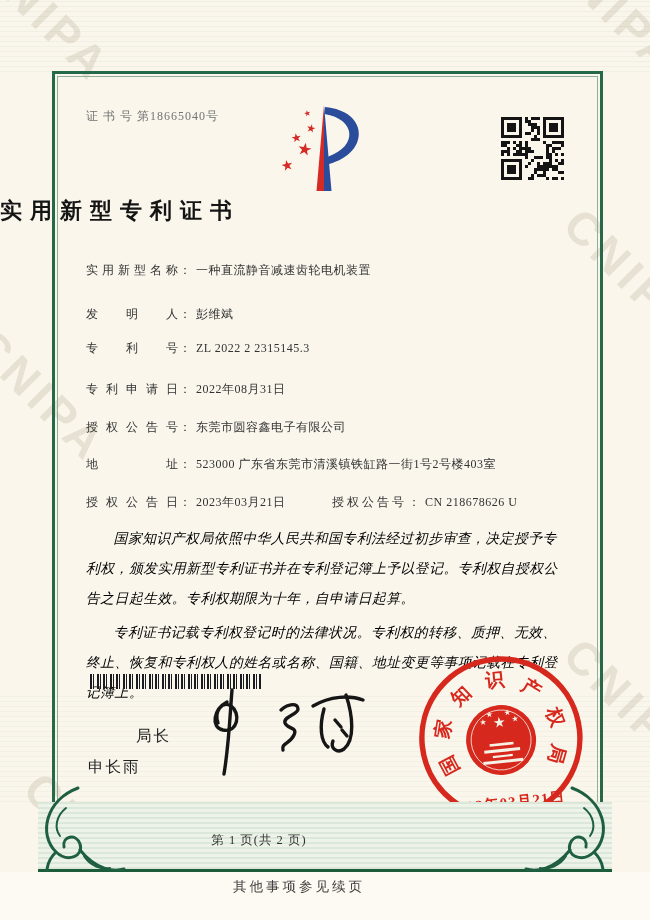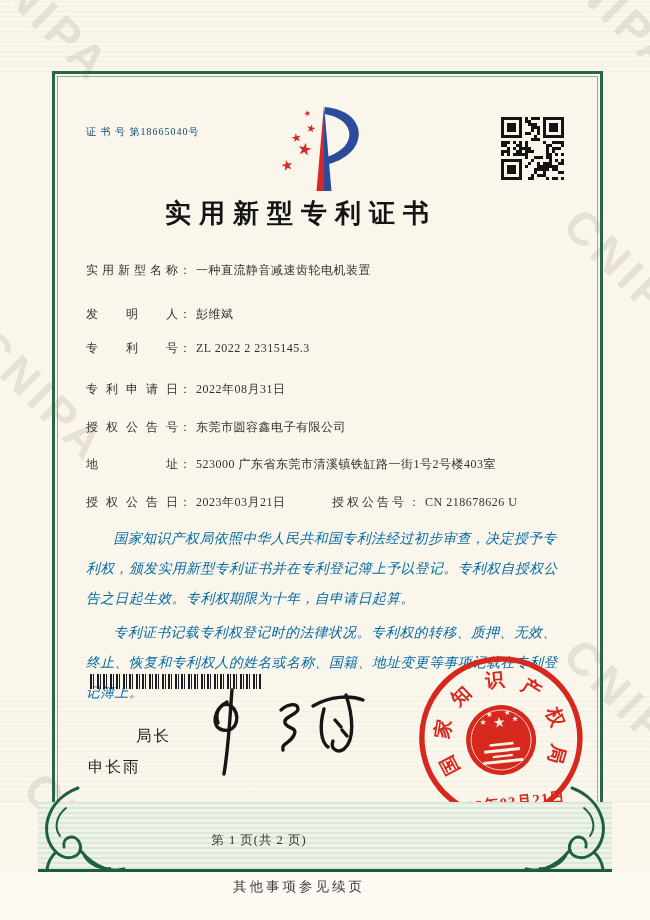--- a/index.html
+++ b/index.html
@@ -17,37 +17,37 @@
     position:absolute;font-family:"Liberation Sans",sans-serif;font-weight:bold;
     font-size:46px;letter-spacing:5px;color:rgba(186,176,148,0.30);
     transform:rotate(45deg);white-space:nowrap;
   }
   
   .frame{position:absolute;left:52px;top:71px;width:545px;height:745px;
     border:3px solid #26684A;border-bottom:none;}
   .frame-inner{position:absolute;left:2px;top:2px;right:2px;bottom:0;
     border:1px solid #8FAE97;border-bottom:none;}
   
-  .cert-no{position:absolute;left:86px;top:108px;font-size:10px;color:#0c4a6e;letter-spacing:1px;margin-top:17px;}
+  .cert-no{position:absolute;left:86px;top:108px;font-size:12px;color:#737373;letter-spacing:1px;}
   .logo{position:absolute;left:268px;top:103px;width:110px;height:92px;}
   .logo svg{position:absolute;left:0;top:0;}
   .logo .star{position:absolute;color:#D42B26;line-height:1;}
   .qr{position:absolute;left:501px;top:117px;width:63px;height:63px;}
-  .title{position:absolute;left:0;top:196px;width:602px;text-align:center;
-    font-size:26px;font-weight:bold;letter-spacing:8px;color:#141414;}
+  .title{position:absolute;left:0;top:196px;width:650px;text-align:left;
+    font-size:22px;font-weight:bold;letter-spacing:8px;color:#141414;}
   
   .frow{position:absolute;left:86px;font-size:12px;color:#333;white-space:nowrap;}
   .flabel{display:inline-block;width:92px;text-align:justify;text-align-last:justify;vertical-align:bottom;}
   .fcolon{margin:0 5px 0 1px;}
   .fval{letter-spacing:0.5px;}
   .fpair2{position:absolute;left:246px;top:0;}
   
   .paras{position:absolute;left:86px;top:524px;width:482px;}
   .paras p{margin:0 0 4px 0;font-size:13.8px;font-style:italic;line-height:30px;
-    text-indent:2em;color:#0369a1;letter-spacing:0.5px;}
+    text-indent:2em;color:#000000;letter-spacing:0.5px;}
   
   .barcode{position:absolute;left:90px;top:674px;width:172px;height:15px;
     background:repeating-linear-gradient(90deg,#1b1b22 0 2px,transparent 2px 3px,#1b1b22 3px 4px,transparent 4px 7px,#1b1b22 7px 9px,transparent 9px 10px,#1b1b22 10px 11px,transparent 11px 13px);}
   .official{position:absolute;left:88px;font-size:15.5px;color:#222;letter-spacing:2px;}
   .post{top:726px;margin-left:48px;} .name{top:757px;}
   .signature{position:absolute;left:185px;top:682px;width:200px;height:105px;}
   
   .seal{position:absolute;left:410px;top:650px;width:182px;height:178px;transform:rotate(-6deg);}
   .seal text{font-family:"Liberation Serif","DejaVu Serif",serif;}
   

